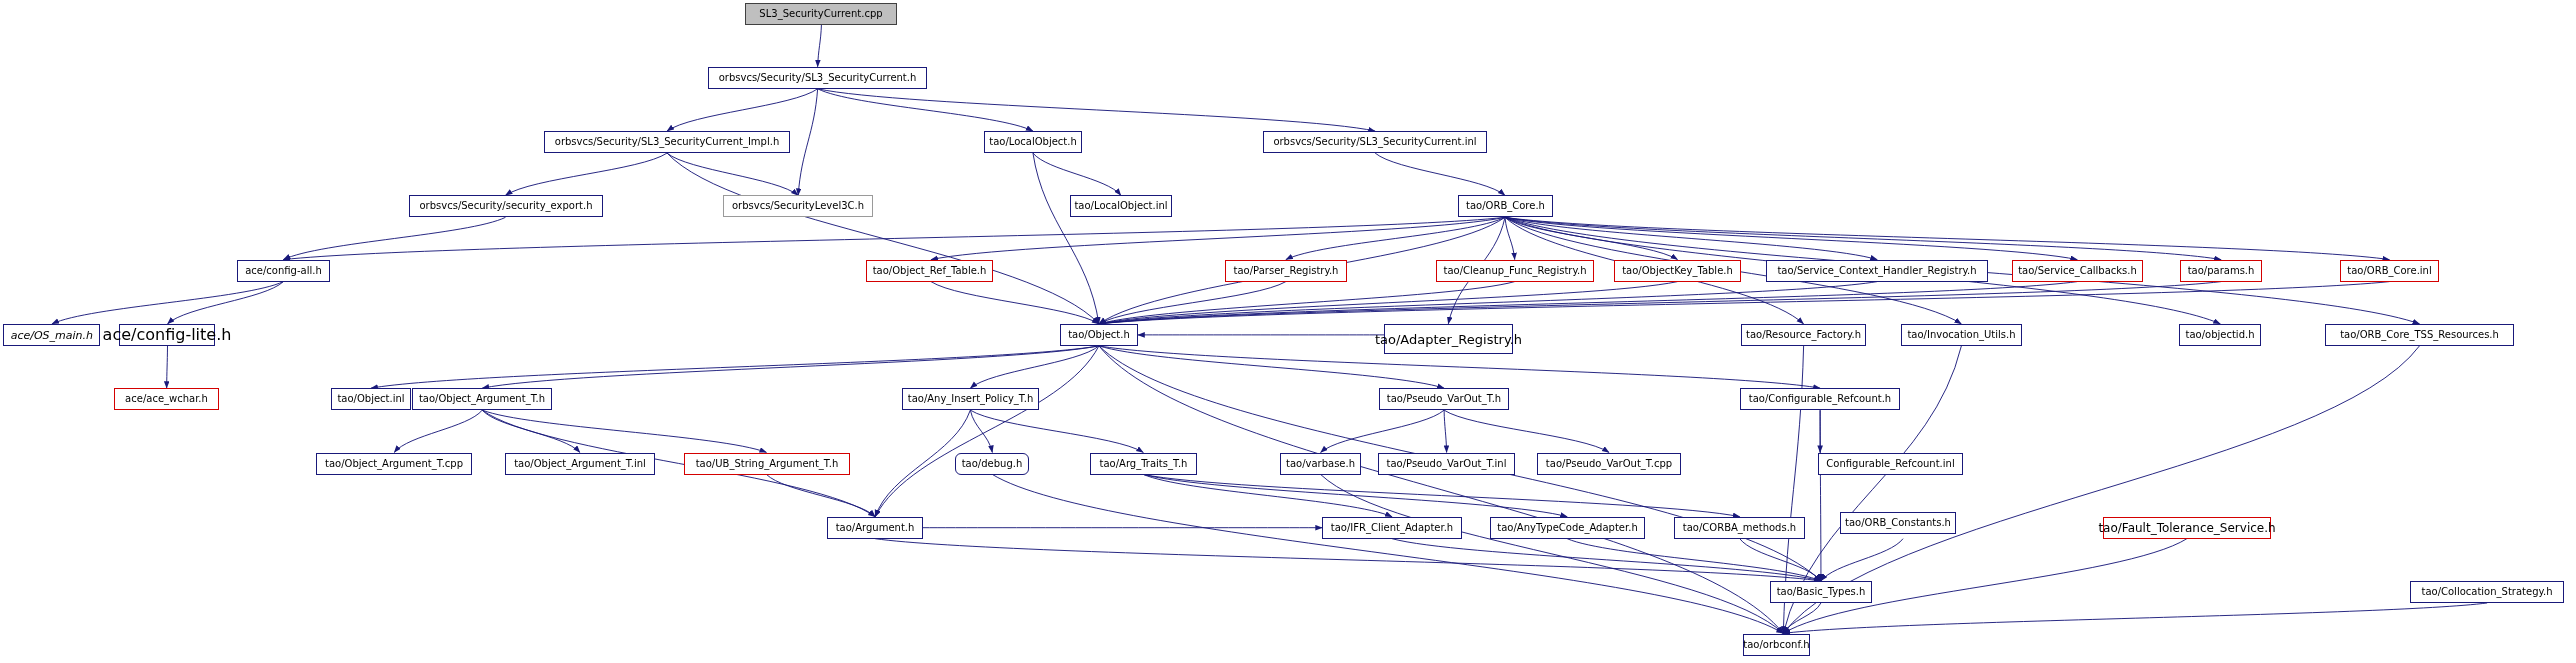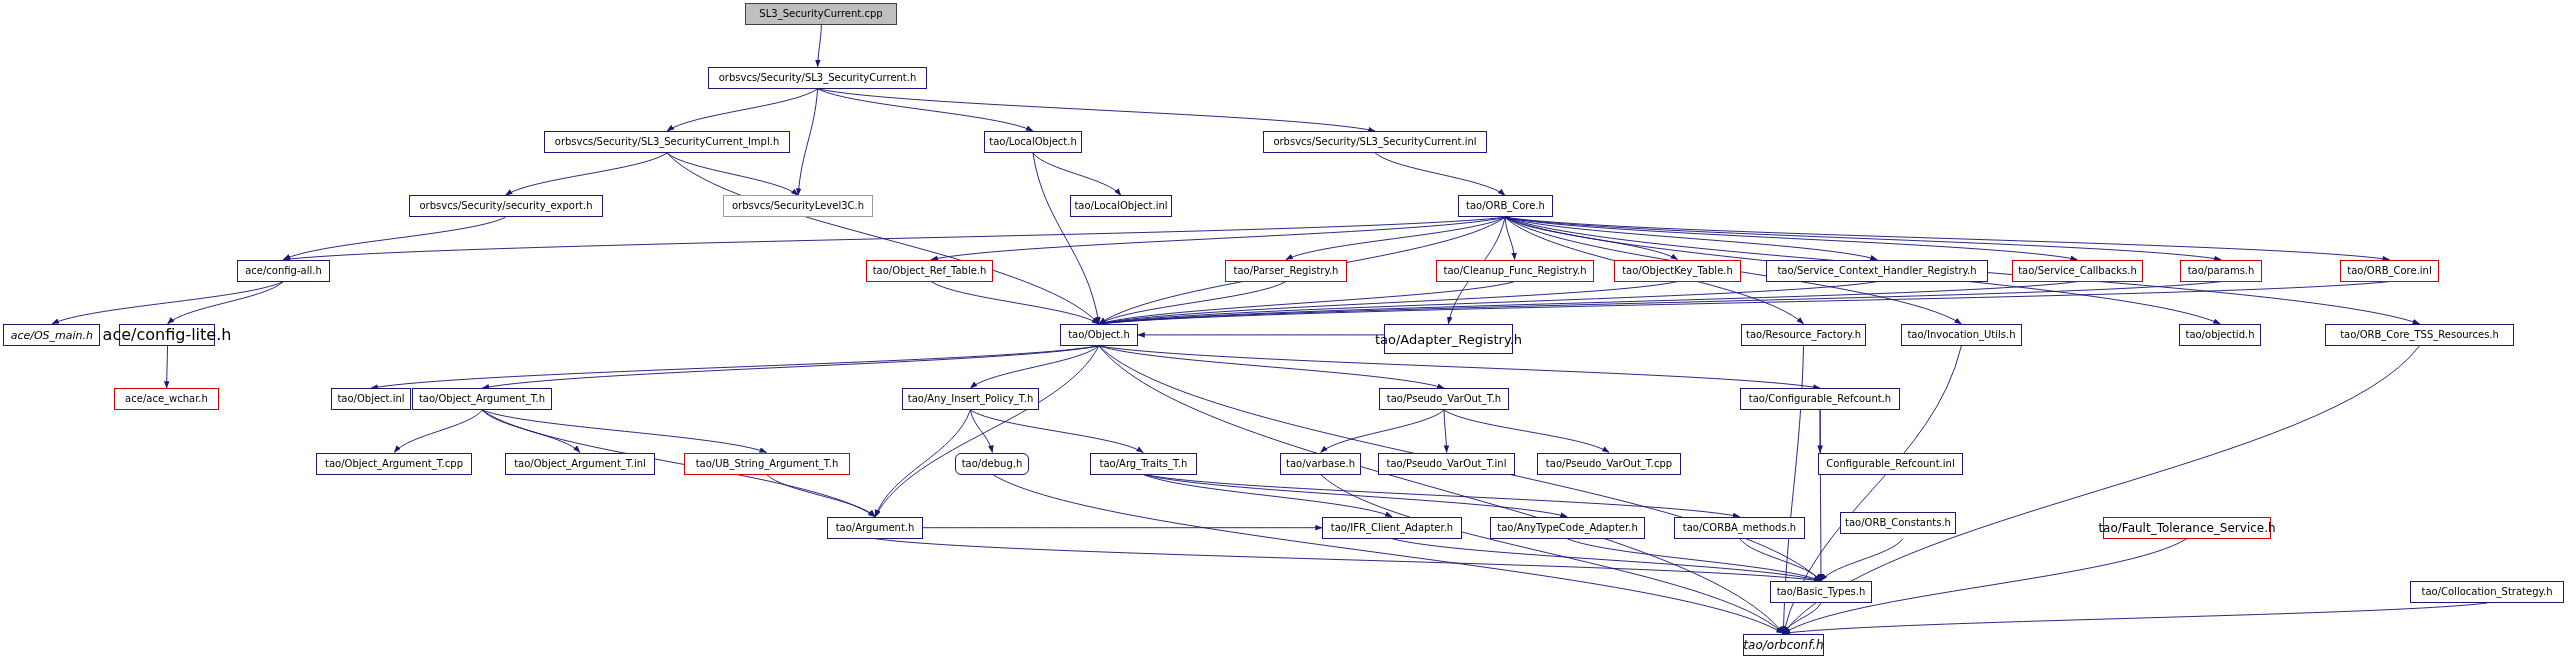--- a/index.html
+++ b/index.html
@@ -266,21 +266,21 @@
       </div>
       <div class="node red" style="left: 2103px; top: 517px; width: 168px; height: 22px; font-size: 12px;">
         <span class="lbl">tao/Fault_Tolerance_Service.h</span>
       </div>
       <div class="node" style="left: 1770px; top: 581px; width: 102px; height: 22px; font-size: 10px;">
         <span class="lbl">tao/Basic_Types.h</span>
       </div>
       <div class="node" style="left: 2410px; top: 581px; width: 154px; height: 22px; font-size: 10px;">
         <span class="lbl">tao/Collocation_Strategy.h</span>
       </div>
-      <div class="node" style="left: 1743px; top: 634px; width: 81px; height: 22px; font-size: 12px; font-style: italic;">
+      <div class="node" style="left: 1743px; top: 634px; width: 67px; height: 22px; font-size: 10px;">
         <span class="lbl">tao/orbconf.h</span>
       </div>
       <div class="node red" style="left: 114px; top: 388px; width: 105px; height: 22px; font-size: 10px;">
         <span class="lbl">ace/ace_wchar.h</span>
       </div>
     </div>
 </div>
 
 
 </body></html>

